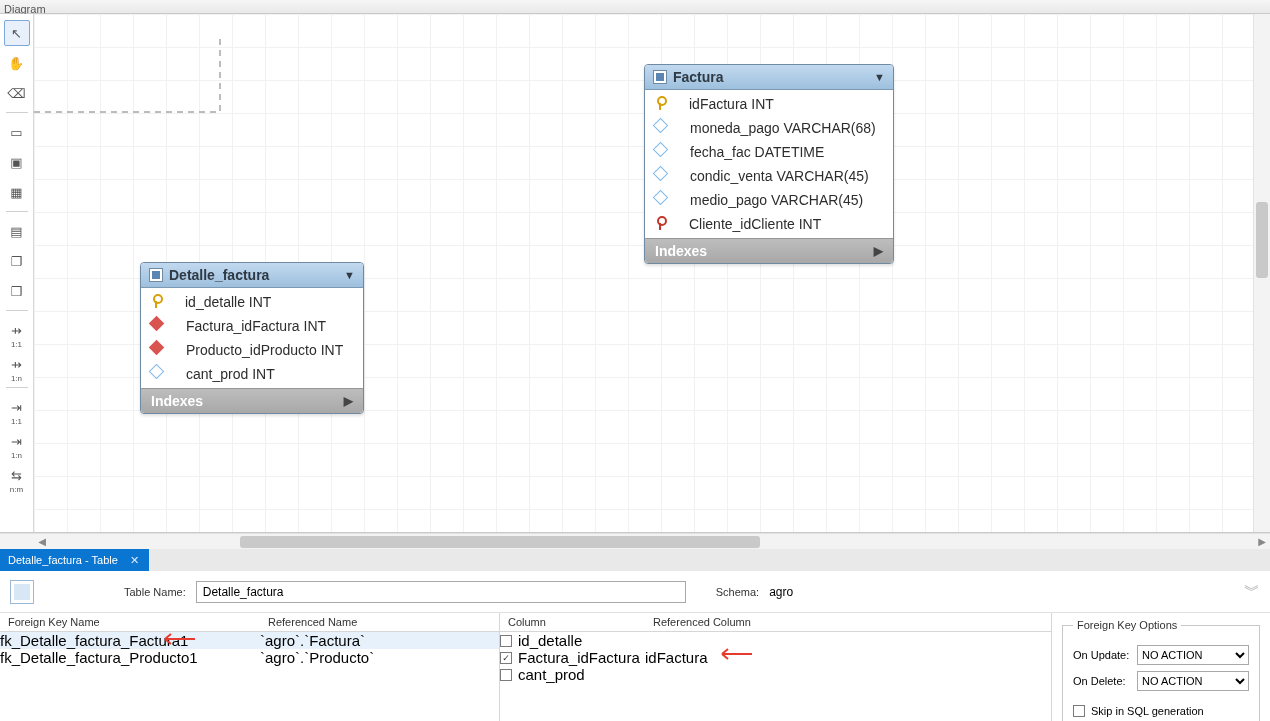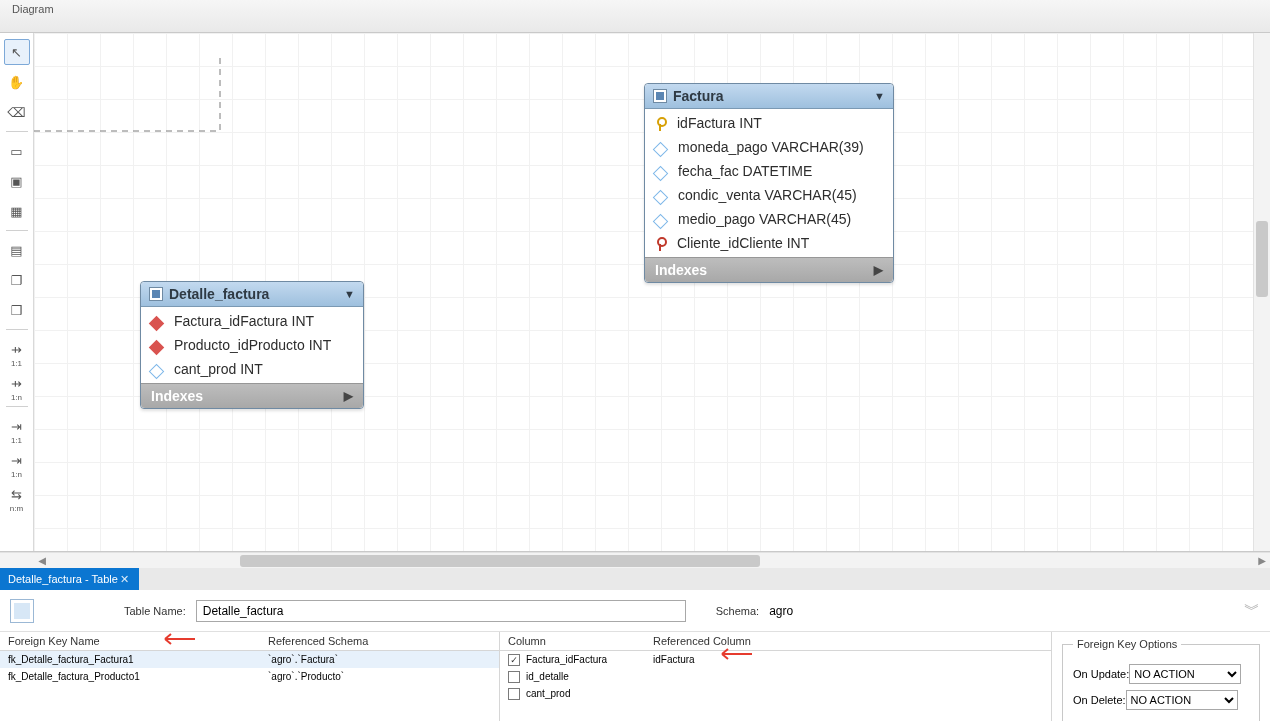--- a/index.html
+++ b/index.html
@@ -1,21 +1,21 @@
 <!DOCTYPE html>
 <html><head>
 <meta charset="utf-8">
 <style>
   * { box-sizing: border-box; margin: 0; padding: 0; font-family: "Segoe UI", Tahoma, sans-serif; }
   html, body { width: 1270px; height: 721px; overflow: hidden; background: #fff; }
 
   
   .diagram-tab {
-    height: 33px; line-height: 18px; font-size: 11px; color: #555;
-    padding-left: 12px;
+    height: 14px; line-height: 18px; font-size: 11px; color: #555;
+    padding-left: 4px;
     background: linear-gradient(#f6f6f6,#e9e9e9);
     border-bottom: 1px solid #c9c9c9;
   }
 
   
   .upper {
     height: 519px; display: flex; position: relative;
     border-bottom: 1px solid #c9c9c9;
   }
   .canvas-wrap { position: relative; flex: 1; background: #fff; overflow: hidden; }
@@ -55,21 +55,21 @@
   .eer .thead{
     display:flex; align-items:center; gap:6px;
     padding:4px 8px; font-weight:700; color:#2f3a44;
     background:linear-gradient(#c2d9ef,#9ec0de);
     border-bottom:1px solid #7b99b3; border-radius:4px 4px 0 0;
   }
   .eer .thead .sq{width:14px;height:14px;background:#fff;border:1px solid #6f8aa3;position:relative}
   .eer .thead .sq::after{content:"";position:absolute;inset:2px;background:#5b86b3}
   .eer .thead .chev{margin-left:auto;font-size:11px;color:#2f3a44}
   .eer .cols{padding:2px 0}
-  .eer .col{display:flex;align-items:flex-end;gap:12px;padding:4px 10px;color:#2d2d2d;white-space:nowrap}
+  .eer .col{display:flex;align-items:flex-start;gap:24px;padding:4px 10px;color:#2d2d2d;white-space:nowrap}
   .eer .ico{width:11px;height:11px;display:inline-block;transform:rotate(45deg);}
   .eer .ico.key{transform:none;width:10px;height:14px;position:relative}
   .eer .ico.key::before{content:"";position:absolute;top:0;left:2px;width:6px;height:6px;border:2px solid #d7a006;border-radius:50%}
   .eer .ico.key::after{content:"";position:absolute;top:7px;left:4px;width:2px;height:7px;background:#d7a006}
   .eer .ico.key.red::before{border-color:#c0392b}
   .eer .ico.key.red::after{background:#c0392b}
   .eer .ico.di-red{background:#d9534f}
   .eer .ico.di-empty{background:#fff;border:1px solid #7fb8e9}
   .eer .idx{
     background:linear-gradient(#bdbdbd,#a8a8a8); color:#fff; font-weight:700;
@@ -82,21 +82,21 @@
   .hscroll{
     height:16px; background:#f3f3f3; border-top:1px solid #e2e2e2;
     display:flex; align-items:center; position:relative;
   }
   .hscroll .arrow{width:16px;height:14px;display:flex;align-items:center;justify-content:center;color:#888;font-size:10px}
   .hscroll .track{flex:1;height:14px;position:relative}
   .hscroll .thumb{position:absolute;left:190px;width:520px;top:1px;bottom:1px;background:#c9c9c9;border-radius:3px}
 
   
   .btab{height:22px;background:#e9e9e9;display:flex;align-items:flex-end}
-  .btab .tab{background:#0b76d1;color:#fff;font-size:11px;padding:3px 10px 3px 8px;display:flex;align-items:center;gap:2px;height:22px}
+  .btab .tab{background:#0b76d1;color:#fff;font-size:11px;padding:3px 10px 3px 8px;display:flex;align-items:center;gap:12px;height:22px}
   .btab .tab .x{font-size:11px;opacity:.85}
 
   
   .panel{height:162px;display:flex;flex-direction:column}
   .panel .row1{height:42px;display:flex;align-items:center;padding:0 10px;gap:10px;border-bottom:1px solid #e0e0e0}
   .panel .row1 .bigicon{width:24px;height:24px;background:#fff;border:1px solid #9bb8d5;position:relative}
   .panel .row1 .bigicon::after{content:"";position:absolute;left:3px;top:3px;right:3px;bottom:3px;background:#d7e7f6}
   .panel .row1 label{font-size:11px;color:#333}
   .panel .row1 input.tname{width:490px;height:22px;font-size:12px;padding:0 6px;border:1px solid #a8a8a8}
   .panel .row1 .schema{font-weight:400;font-size:12px}
@@ -105,32 +105,32 @@
 
   .panel .row2{flex:1;display:flex}
   .pane{display:flex;flex-direction:column;font-size:11px}
   .pane.fk{width:500px;border-right:1px solid #d6d6d6}
   .pane.cols{flex:1;border-right:1px solid #d6d6d6}
   .pane.opts{width:218px;padding:6px 10px}
   .pane .hdr{display:flex;border-bottom:1px solid #d6d6d6;background:#fff;padding:3px 0}
   .pane .hdr .cell{font-size:11px;color:#333;padding:0 8px}
   .pane .body{flex:1;overflow:auto}
   .pane .line{display:flex;align-items:center;height:17px}
-  .pane .line .cell{padding:0 8px;font-size:10px;white-space:nowrap;overflow:hidden;text-overflow:ellipsis}
+  .pane .line .cell{padding:0 0;font-size:15px;white-space:nowrap;overflow:hidden;text-overflow:ellipsis}
   .pane.fk .c1{width:260px}
   .pane.fk .c2{flex:1}
   .pane.fk .line.sel{background:#e7f1fb}
   .pane.cols .c1{width:145px;display:flex;align-items:center;gap:6px}
   .pane.cols .c2{flex:1}
   .chk{width:12px;height:12px;border:1px solid #7a7a7a;background:#fff;display:inline-flex;align-items:center;justify-content:center;font-size:9px;color:#333;flex:none}
   .chk.on::after{content:"✓"}
 
   .fkopts fieldset{border:1px solid #c8c8c8;padding:8px 10px 4px 10px}
   .fkopts legend{font-size:11px;color:#333;padding:0 4px}
-  .fkopts .optrow{display:flex;align-items:center;justify-content:flex-start;margin:6px 0;font-size:11px}
+  .fkopts .optrow{display:flex;align-items:center;justify-content:space-between;margin:6px 0;font-size:11px}
   .fkopts select{width:112px;height:20px;font-size:11px;border:1px solid #a8a8a8;background:#fff}
   .fkopts .skip{display:flex;align-items:center;gap:6px;margin-top:14px;font-size:11px}
 
   
   .redarrow{position:absolute;width:36px;height:14px}
   .redarrow svg{width:100%;height:100%}
 </style>
 </head>
 <body>
 
@@ -183,20 +183,24 @@
     </svg>
 
     <div class="eer" style="left:106px;top:248px;width:224px">
       <div class="thead">
         <span class="sq"></span>
         <span>Detalle_factura</span>
         <span class="chev">▼</span>
       </div>
       <div class="cols" id="det-cols">
           <div class="col">
+            <span class="ico key"></span>
+            <span>id_detalle INT</span>
+          </div>
+          <div class="col">
             <span class="ico di-red"></span>
             <span>Factura_idFactura INT</span>
           </div>
           <div class="col">
             <span class="ico di-red"></span>
             <span>Producto_idProducto INT</span>
           </div>
           <div class="col">
             <span class="ico di-empty"></span>
             <span>cant_prod INT</span>
@@ -214,21 +218,21 @@
         <span>Factura</span>
         <span class="chev">▼</span>
       </div>
       <div class="cols" id="fac-cols">
           <div class="col">
             <span class="ico key"></span>
             <span>idFactura INT</span>
           </div>
           <div class="col">
             <span class="ico di-empty"></span>
-            <span>moneda_pago VARCHAR(39)</span>
+            <span>moneda_pago VARCHAR(68)</span>
           </div>
           <div class="col">
             <span class="ico di-empty"></span>
             <span>fecha_fac DATETIME</span>
           </div>
           <div class="col">
             <span class="ico di-empty"></span>
             <span>condic_venta VARCHAR(45)</span>
           </div>
           <div class="col">
@@ -279,57 +283,57 @@
     <span class="schema">agro</span>
     <span class="spacer"></span>
     <span class="chevbig">︾</span>
   </div>
 
   <div class="row2">
 
     <div class="pane fk">
       <div class="hdr">
         <span class="cell c1">Foreign Key Name</span>
-        <span class="cell c2">Referenced Schema</span>
+        <span class="cell c2">Referenced Name</span>
       </div>
       <div class="body" id="fkbody">
           <div class="line sel">
             <span class="cell c1">fk_Detalle_factura_Factura1</span>
             <span class="cell c2">`agro`.`Factura`</span>
           </div>
           <div class="line">
             <span class="cell c1">fk_Detalle_factura_Producto1</span>
             <span class="cell c2">`agro`.`Producto`</span>
           </div>
         </div>
     </div>
 
     <div class="pane cols">
       <div class="hdr">
         <span class="cell c1">Column</span>
         <span class="cell c2">Referenced Column</span>
       </div>
       <div class="body" id="colbody">
+          <div class="line">
+            <span class="cell c1">
+              <span class="chk"></span>
+              <span>id_detalle</span>
+            </span>
+            <span class="cell c2"></span>
+          </div>
           <div class="line">
             <span class="cell c1">
               <span class="chk on"></span>
               <span>Factura_idFactura</span>
             </span>
             <span class="cell c2">idFactura</span>
           </div>
           <div class="line">
             <span class="cell c1">
               <span class="chk"></span>
-              <span>id_detalle</span>
-            </span>
-            <span class="cell c2"></span>
-          </div>
-          <div class="line">
-            <span class="cell c1">
-              <span class="chk"></span>
               <span>cant_prod</span>
             </span>
             <span class="cell c2"></span>
           </div>
         </div>
     </div>
 
     <div class="pane opts fkopts">
       <fieldset>
         <legend>Foreign Key Options</legend>

